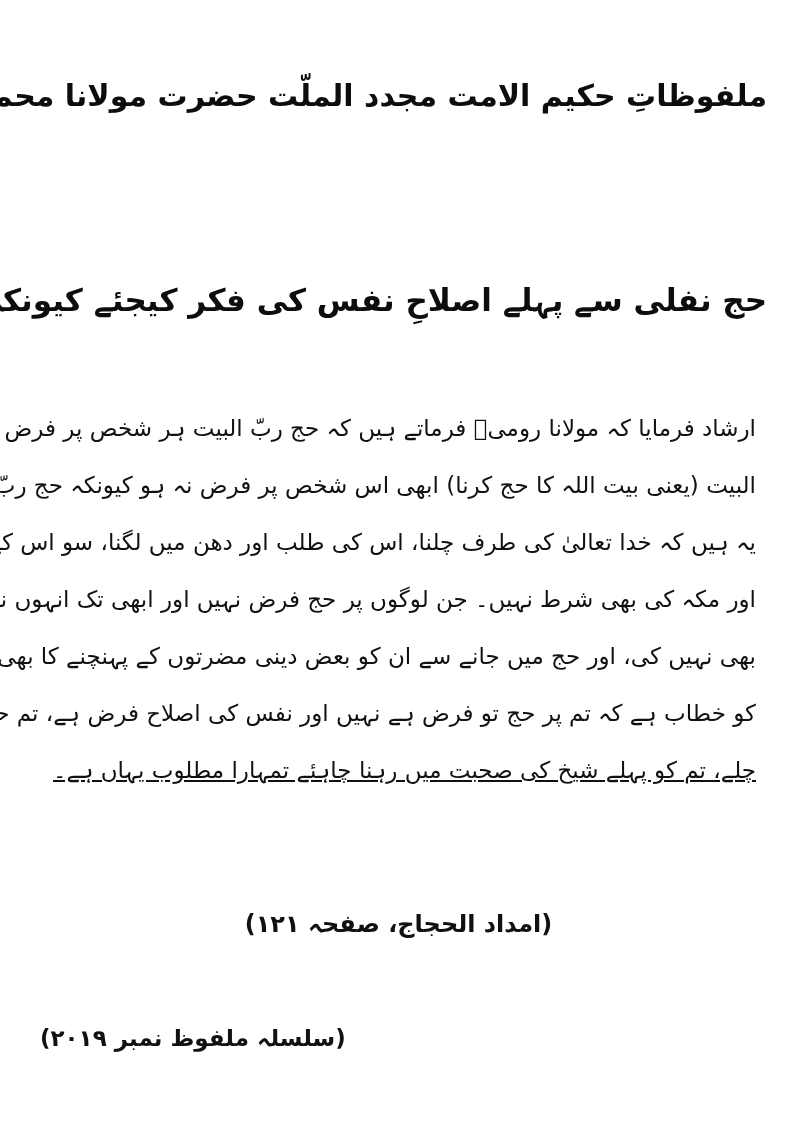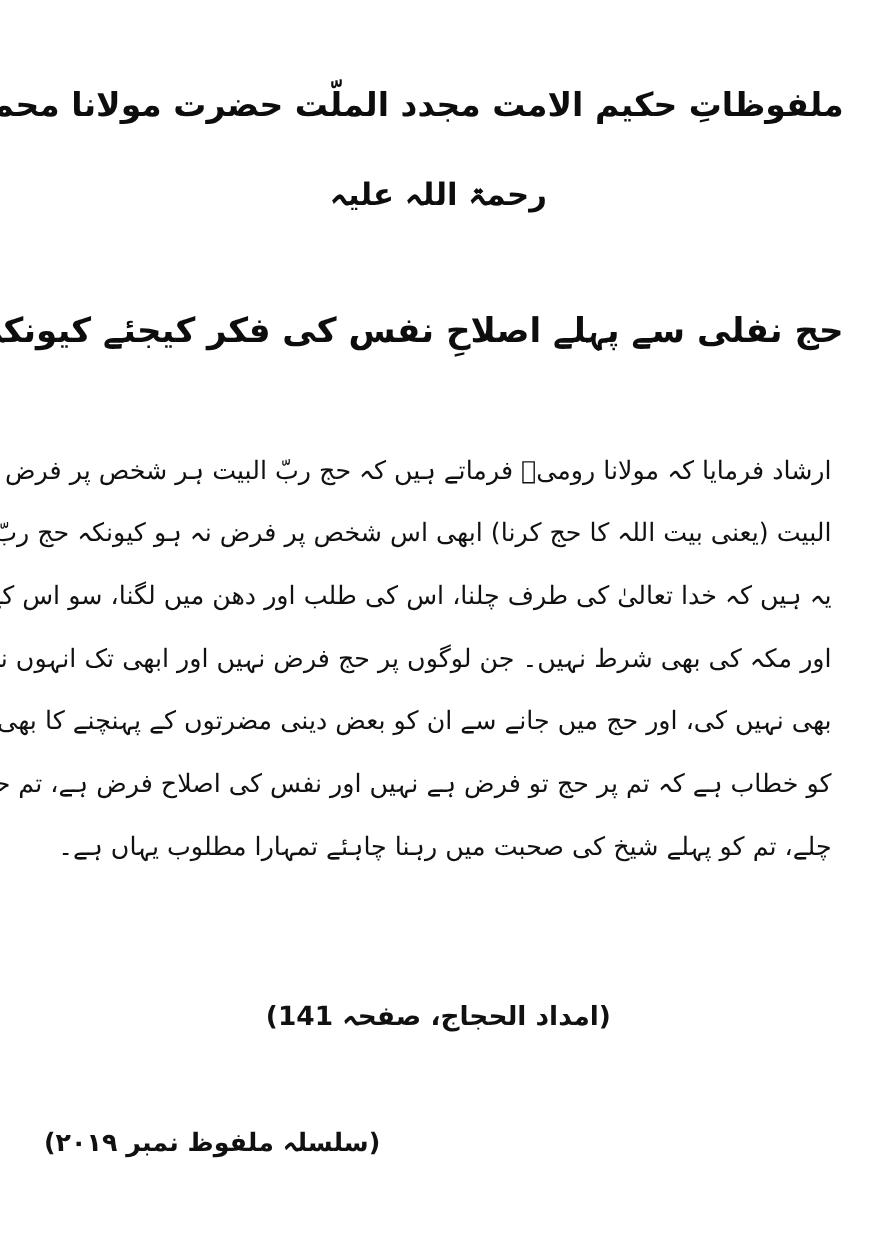--- a/index.html
+++ b/index.html
@@ -49,20 +49,21 @@
   }
   .body-line {
     display: block;
     white-space: nowrap;
     text-align: justify;
     text-align-last: justify;
     height: 57px;
   }
   .body-line.last {
     text-align-last: right;
+    text-decoration: underline;
   }
   #reference {
     position: absolute;
     left: 200px;
     width: 397px;
     top: 910px;
     text-align: center;
     direction: rtl;
     font-size: 24px;
     font-weight: bold;
@@ -78,31 +79,30 @@
     white-space: nowrap;
     text-align: right;
   }
 </style>
 </head>
 <body>
 
 <div class="page">
 
   <div id="title1" class="title-line">ملفوظاتِ حکیم الامت مجدد الملّت حضرت مولانا محمد اشرف علی تھانوی</div>
-  <div id="title2" class="title-line">رحمۃ اللہ علیہ</div>
 
   <div id="heading" class="title-line">حج نفلی سے پہلے اصلاحِ نفس کی فکر کیجئے کیونکہ وہ فرض ہے</div>
 
   <div class="body-text">
     <span class="body-line">ارشاد فرمایا کہ مولانا رومیؒ فرماتے ہیں کہ حج ربّ البیت ہر شخص پر فرض ہے گو حج</span>
     <span class="body-line">البیت (یعنی بیت اللہ کا حج کرنا) ابھی اس شخص پر فرض نہ ہو کیونکہ حج ربّ البیت کے معنی</span>
     <span class="body-line">یہ ہیں کہ خدا تعالیٰ کی طرف چلنا، اس کی طلب اور دھن میں لگنا، سو اس کے لئے کعبہ</span>
     <span class="body-line">اور مکہ کی بھی شرط نہیں۔ جن لوگوں پر حج فرض نہیں اور ابھی تک انہوں نے نفس کی اصلاح</span>
     <span class="body-line">بھی نہیں کی، اور حج میں جانے سے ان کو بعض دینی مضرتوں کے پہنچنے کا بھی احتمال ہے ان</span>
     <span class="body-line">کو خطاب ہے کہ تم پر حج تو فرض ہے نہیں اور نفس کی اصلاح فرض ہے، تم حج کرنے کو کہاں</span>
     <span class="body-line last">چلے، تم کو پہلے شیخ کی صحبت میں رہنا چاہئے تمہارا مطلوب یہاں ہے۔</span>
   </div>
 
-  <div id="reference">(امداد الحجاج، صفحہ 141)</div>
+  <div id="reference">(امداد الحجاج، صفحہ ۱۲۱)</div>
 
   <div id="series">(سلسلہ ملفوظ نمبر ۲۰۱۹)</div>
 
 </div>
 
 </body></html>

